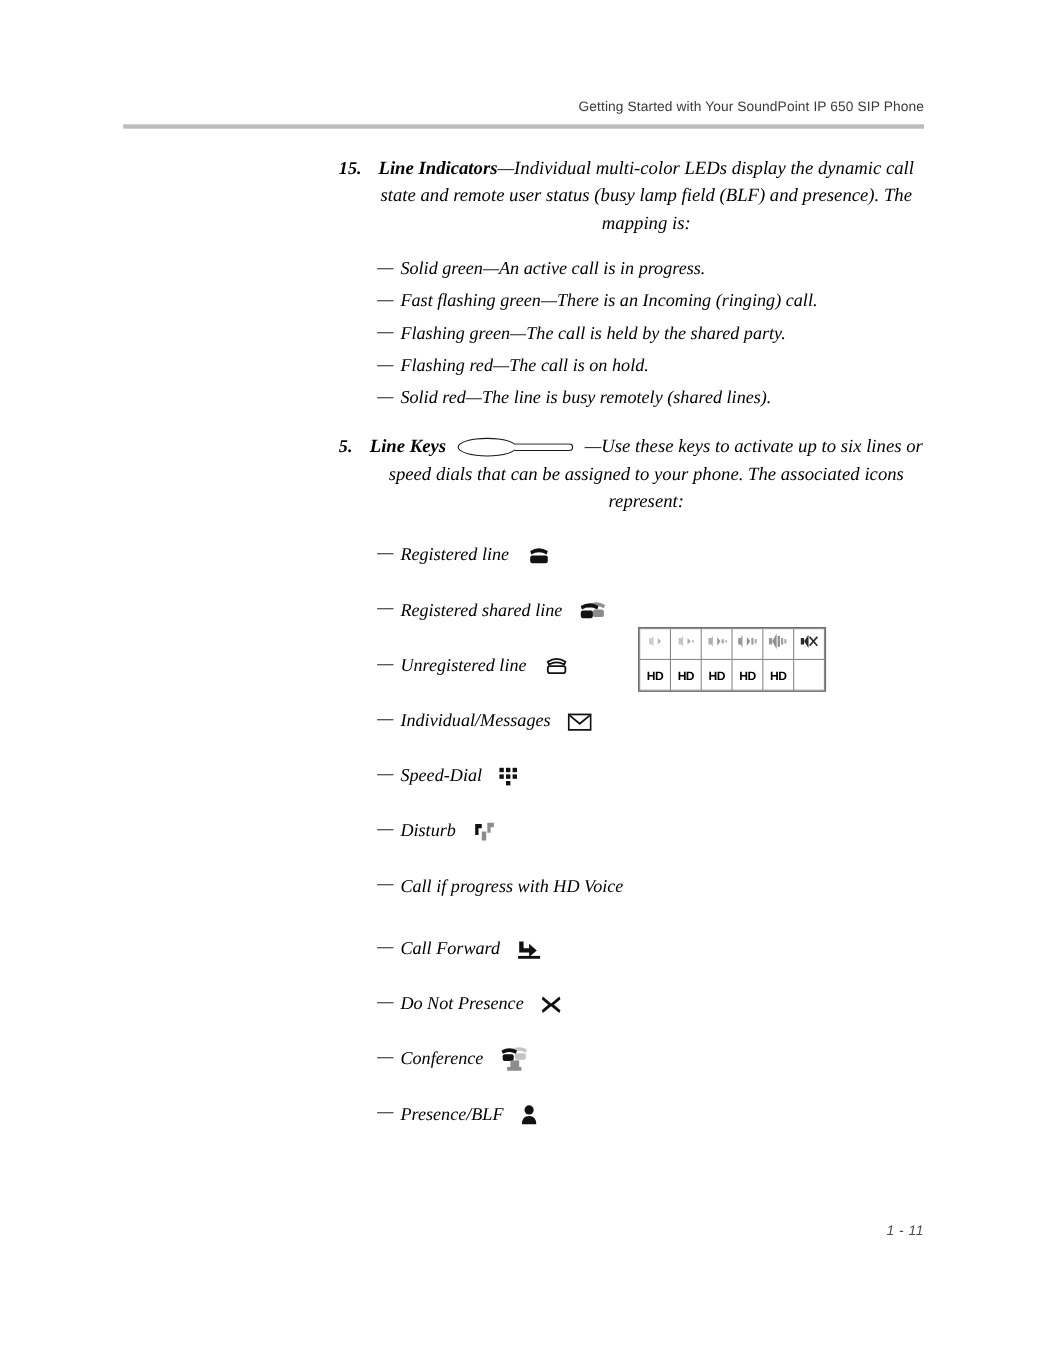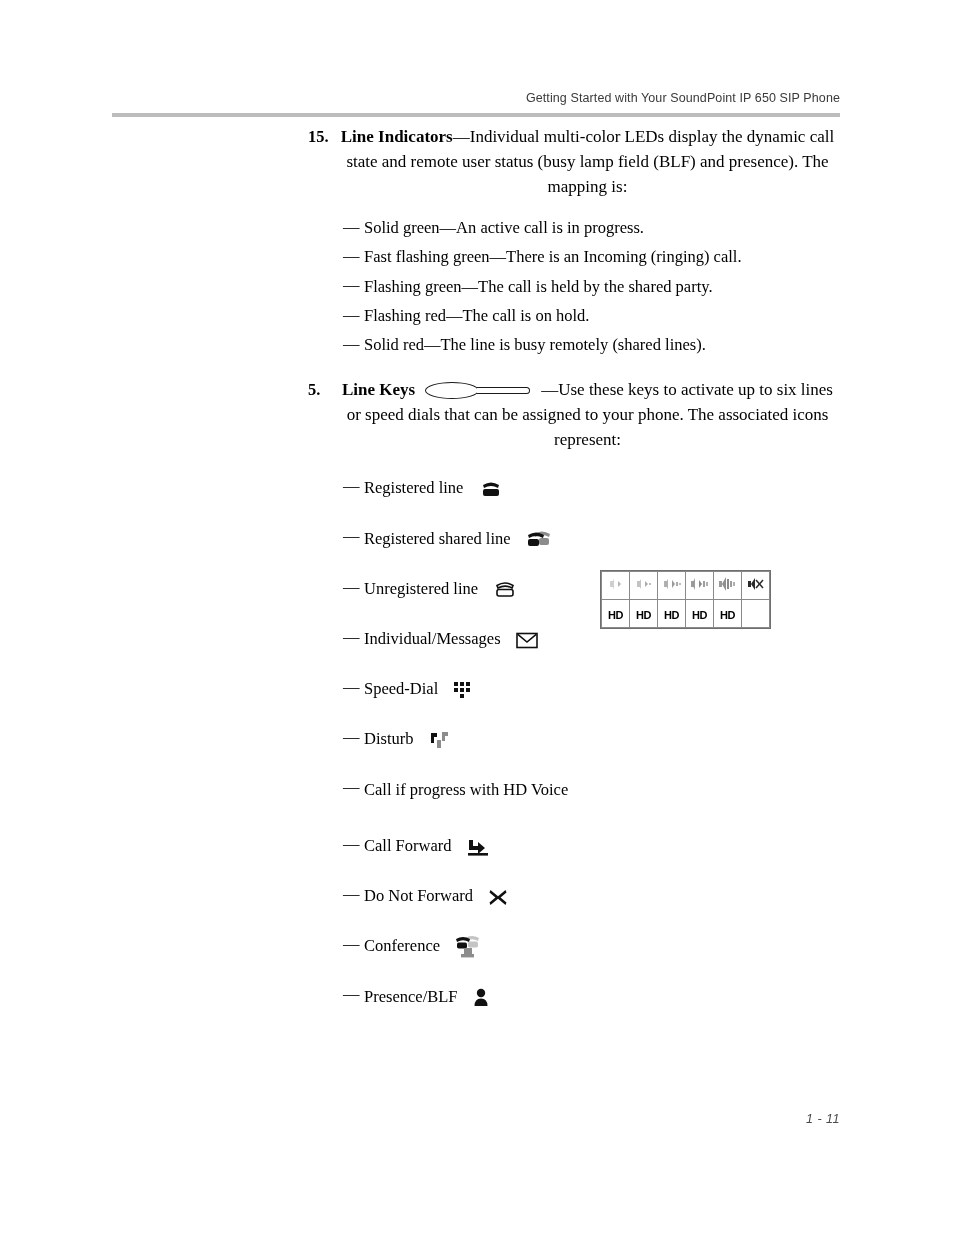--- a/index.html
+++ b/index.html
@@ -37,22 +37,23 @@
     top: 113px;
     width: 728px;
     height: 4px;
     background: #bcbcbc;
   }
 
   
   .content {
     position: absolute;
     left: 0;
-    top: 124px;
+    top: 140px;
     width: 954px;
+    font-style: italic;
   }
 
   .num-item {
     position: relative;
     padding-left: 335px;
     padding-right: 114px;
     margin-bottom: 2px;
   }
   .num-item .num {
     position: absolute;
@@ -139,21 +140,21 @@
     background: #fff;
     box-sizing: border-box;
   }
 
   
   .ico { display: inline-block; vertical-align: middle; }
 
   
   .hd-table-wrap {
     position: absolute;
-    left: 600px;
+    left: 580px;
     top: 570px;
     border: 1px solid #6e6e6e;
     background: #ffffff;
   }
   .hd-table {
     border-collapse: collapse;
   }
   .hd-table td {
     width: 27px;
     height: 27px;
@@ -328,21 +329,21 @@
       <span class="icon-slot">
         <svg class="ico" width="22" height="19" viewBox="0 0 22 19">
           <path d="M2 2 L6 2 L6 8 L11 8 L11 4 L18 10 L11 16 L11 12 L2 12 Z" fill="#111"></path>
           <rect x="1" y="15" width="20" height="2.6" fill="#111"></rect>
         </svg>
       </span>
     </li>
 
     <li class="dash-row">
       <span class="dash">—</span>
-      <span class="rowtext">Do Not Forward</span>
+      <span class="rowtext">Do Not Presence</span>
       <span class="icon-slot">
         <svg class="ico" width="20" height="19" viewBox="0 0 20 19">
           <path d="M2.5 2 L10 8.2 L17.5 2 L18.5 4.5 L12.6 9.5 L18.5 14.5 L17.5 17 L10 10.8 L2.5 17 L1.5 14.5 L7.4 9.5 L1.5 4.5 Z" fill="#111"></path>
         </svg>
       </span>
     </li>
 
     <li class="dash-row">
       <span class="dash">—</span>
       <span class="rowtext">Conference</span>

